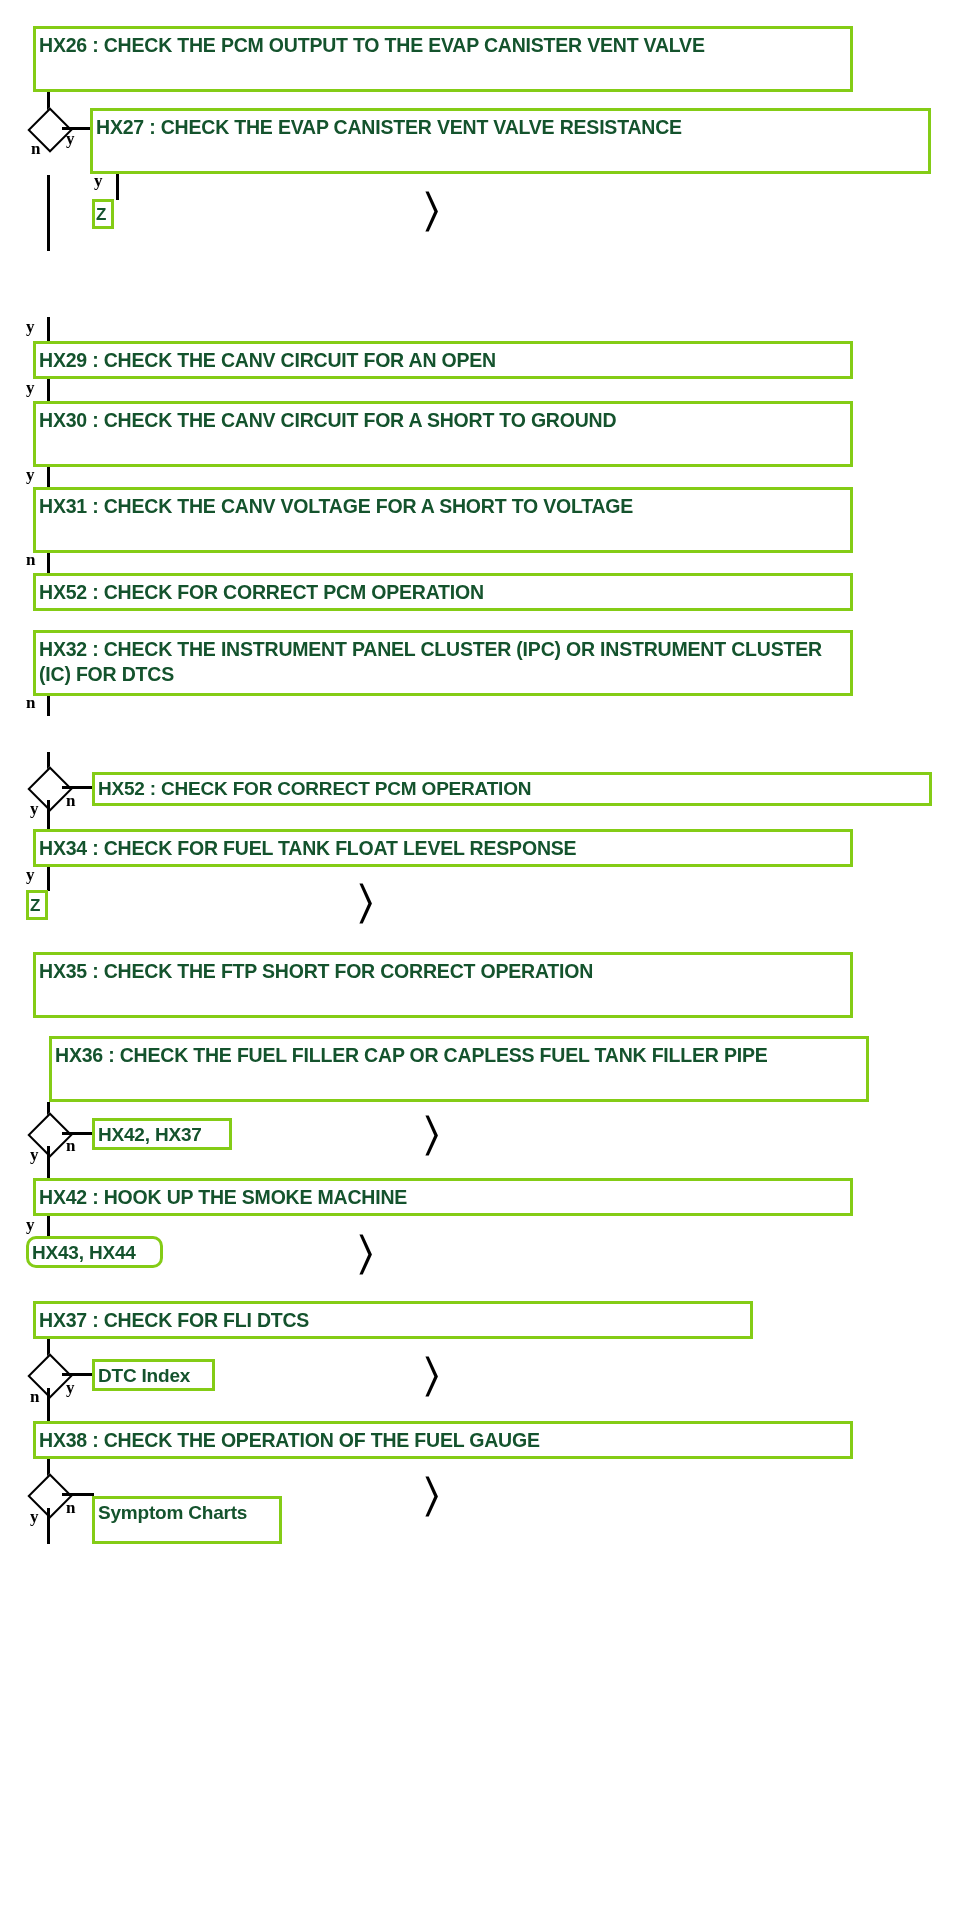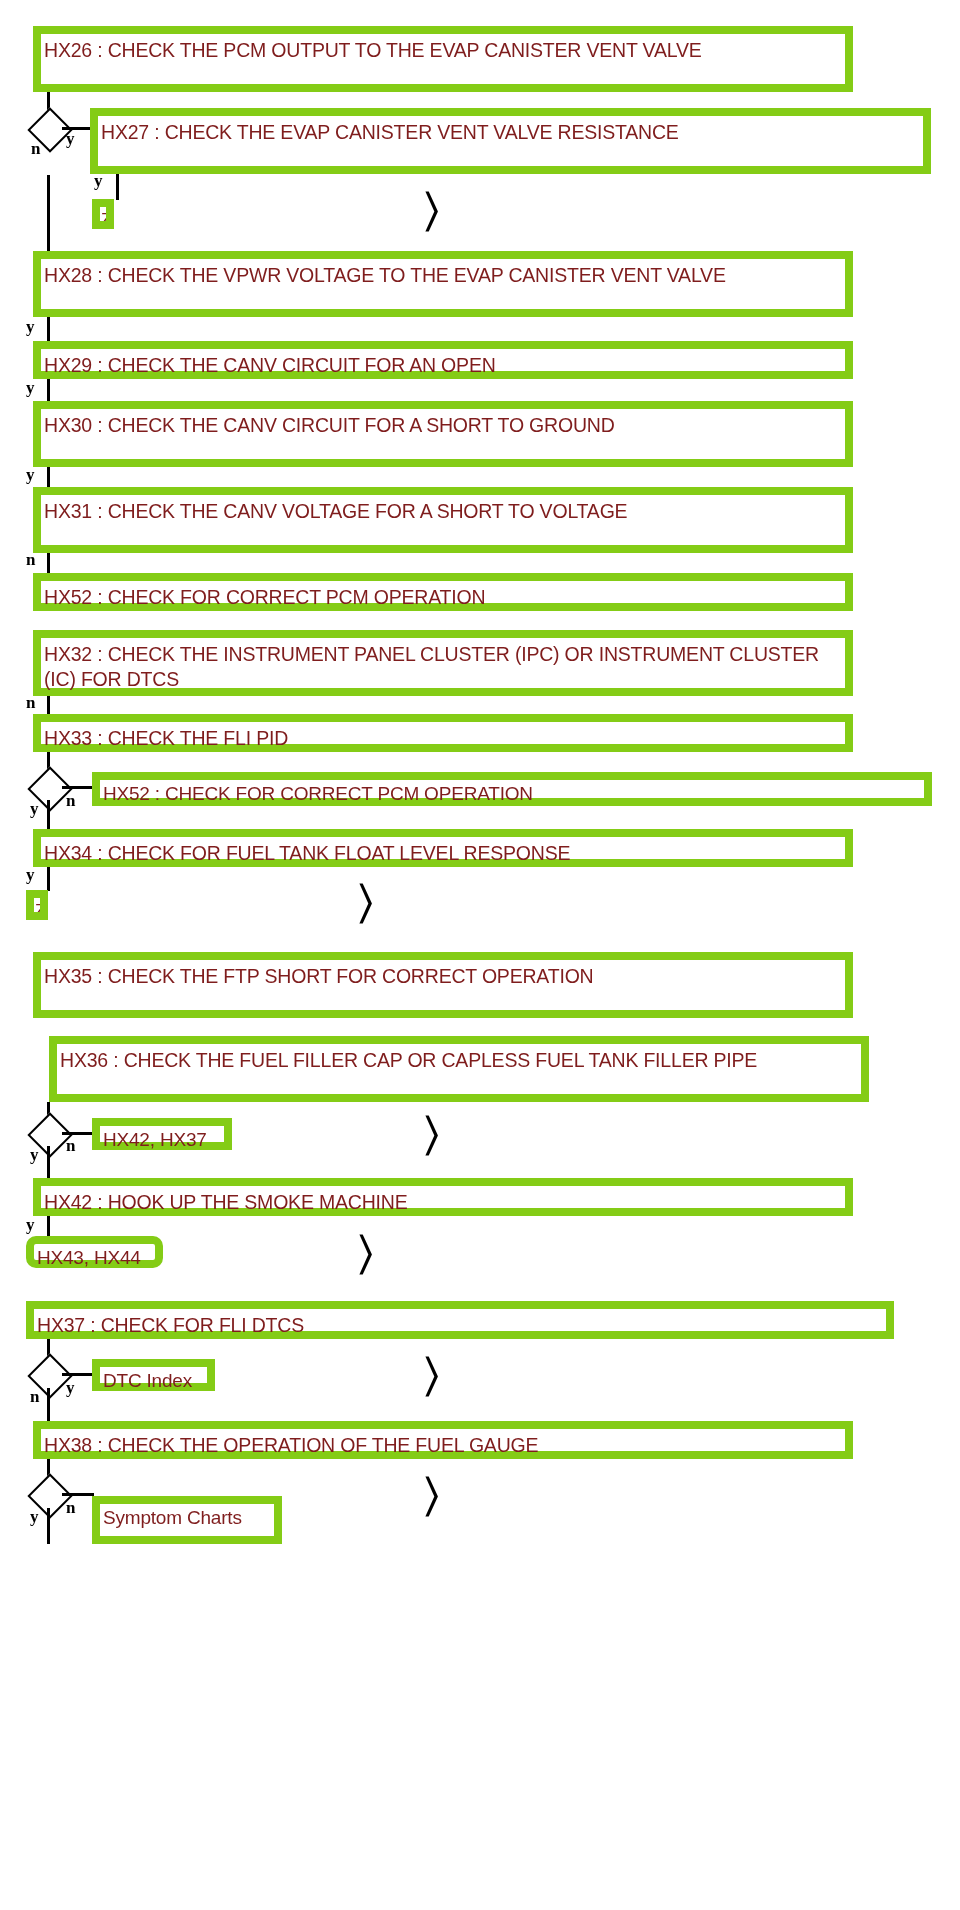--- a/index.html
+++ b/index.html
@@ -11,24 +11,24 @@
     position: relative;
     width: 960px;
     height: 1910px;
     background: #ffffff;
     font-family: "Liberation Sans", sans-serif;
     overflow: hidden;
   }
   .node {
     position: absolute;
     box-sizing: border-box;
-    border: 8px solid #84cc16;
+    border: 3px solid #84cc16;
     background: #ffffff;
-    color: #7f1d1d;
-    font-weight: normal;
+    color: #14532d;
+    font-weight: bold;
     font-size: 19.5px;
     line-height: 25px;
     letter-spacing: -0.2px;
     padding: 4px 0 4px 3px;
     white-space: pre-line;
   }
   .node.small {
     font-size: 19px;
     line-height: 24px;
     padding: 2px 4px 2px 3px;
@@ -91,21 +91,20 @@
   <div class="node" style="left:90px; top:108px; width:841px; height:66px;">HX27 : CHECK THE EVAP CANISTER VENT VALVE RESISTANCE</div>
 
   <div class="vline" style="left:116px; top:174px; height:26px;"></div>
   <div class="edge-label" style="left:94px; top:172px;">y</div>
   <div class="node tiny" style="left:92px; top:199px; width:22px; height:30px; line-height:26px;">Z</div>
 
   <div class="chevron" style="left:424px; top:187px;">〉</div>
 
   <div class="vline" style="left:47px; top:175px; height:76px;"></div>
 
-  <div class="node" style="left:33px; top:251px; width:820px; height:66px;">HX28 : CHECK THE VPWR VOLTAGE TO THE EVAP CANISTER VENT VALVE</div>
   <div class="vline" style="left:47px; top:317px; height:26px;"></div>
   <div class="edge-label" style="left:26px; top:318px;">y</div>
 
   <div class="node" style="left:33px; top:341px; width:820px; height:38px;">HX29 : CHECK THE CANV CIRCUIT FOR AN OPEN</div>
   <div class="vline" style="left:47px; top:379px; height:24px;"></div>
   <div class="edge-label" style="left:26px; top:379px;">y</div>
 
   <div class="node" style="left:33px; top:401px; width:820px; height:66px;">HX30 : CHECK THE CANV CIRCUIT FOR A SHORT TO GROUND</div>
   <div class="vline" style="left:47px; top:467px; height:22px;"></div>
   <div class="edge-label" style="left:26px; top:466px;">y</div>
@@ -113,21 +112,20 @@
   <div class="node" style="left:33px; top:487px; width:820px; height:66px;">HX31 : CHECK THE CANV VOLTAGE FOR A SHORT TO VOLTAGE</div>
   <div class="vline" style="left:47px; top:553px; height:22px;"></div>
   <div class="edge-label" style="left:26px; top:551px;">n</div>
 
   <div class="node" style="left:33px; top:573px; width:820px; height:38px;">HX52 : CHECK FOR CORRECT PCM OPERATION</div>
 
   <div class="node" style="left:33px; top:630px; width:820px; height:66px;">HX32 : CHECK THE INSTRUMENT PANEL CLUSTER (IPC) OR INSTRUMENT CLUSTER (IC) FOR DTCS</div>
   <div class="vline" style="left:47px; top:696px; height:20px;"></div>
   <div class="edge-label" style="left:26px; top:694px;">n</div>
 
-  <div class="node" style="left:33px; top:714px; width:820px; height:38px;">HX33 : CHECK THE FLI PID</div>
 
   <div class="vline" style="left:47px; top:752px; height:22px;"></div>
   <div class="diamond" style="left:34px; top:773px;"></div>
   <div class="edge-label" style="left:30px; top:800px;">y</div>
   <div class="edge-label" style="left:66px; top:792px;">n</div>
   <div class="hline" style="left:62px; top:786px; width:32px;"></div>
 
   <div class="node small" style="left:92px; top:772px; width:840px; height:34px;">HX52 : CHECK FOR CORRECT PCM OPERATION</div>
 
   <div class="vline" style="left:47px; top:800px; height:30px;"></div>
@@ -154,21 +152,21 @@
 
   <div class="vline" style="left:47px; top:1146px; height:32px;"></div>
 
   <div class="node" style="left:33px; top:1178px; width:820px; height:38px;">HX42 : HOOK UP THE SMOKE MACHINE</div>
   <div class="vline" style="left:47px; top:1216px; height:22px;"></div>
   <div class="edge-label" style="left:26px; top:1216px;">y</div>
 
   <div class="node small" style="left:26px; top:1236px; width:137px; height:32px;border-radius:10px;">HX43, HX44</div>
   <div class="chevron" style="left:358px; top:1230px;">〉</div>
 
-  <div class="node" style="left:26px; top:1301px; width:868px; height:38px;">HX37 : CHECK FOR FLI DTCS</div>
+  <div class="node" style="left:33px; top:1301px; width:720px; height:38px;">HX37 : CHECK FOR FLI DTCS</div>
 
   <div class="vline" style="left:47px; top:1339px; height:22px;"></div>
   <div class="diamond" style="left:34px; top:1360px;"></div>
   <div class="edge-label" style="left:30px; top:1388px;">n</div>
   <div class="edge-label" style="left:66px; top:1379px;">y</div>
   <div class="hline" style="left:62px; top:1373px; width:32px;"></div>
 
   <div class="node small" style="left:92px; top:1359px; width:123px; height:32px;">DTC Index</div>
   <div class="chevron" style="left:424px; top:1352px;">〉</div>
 

